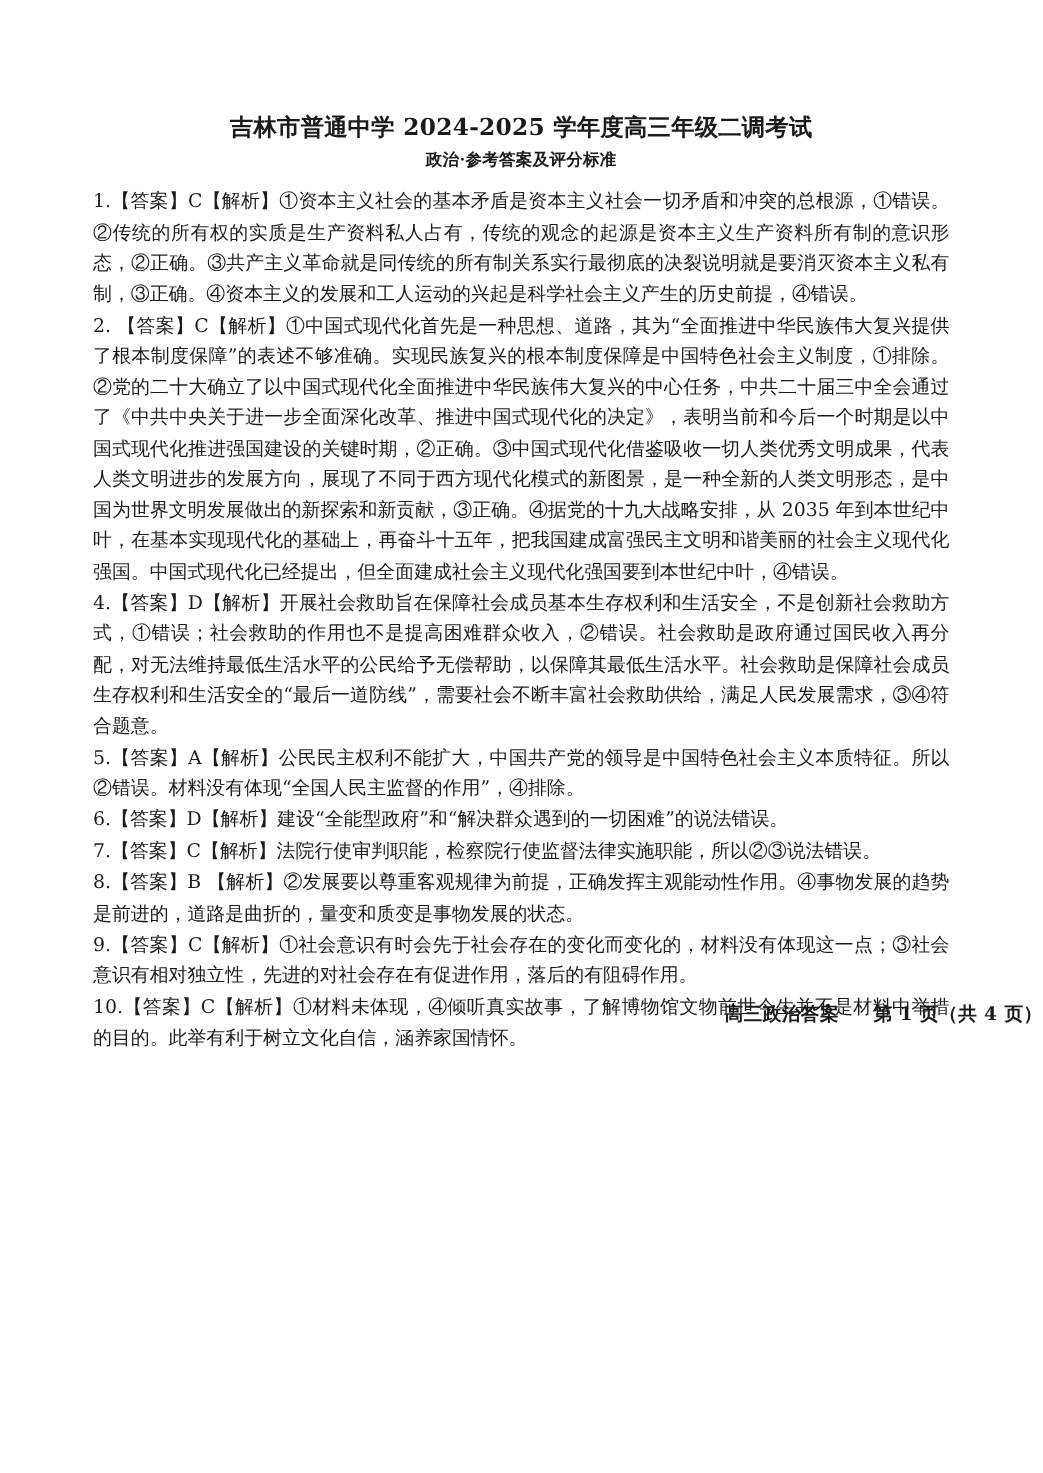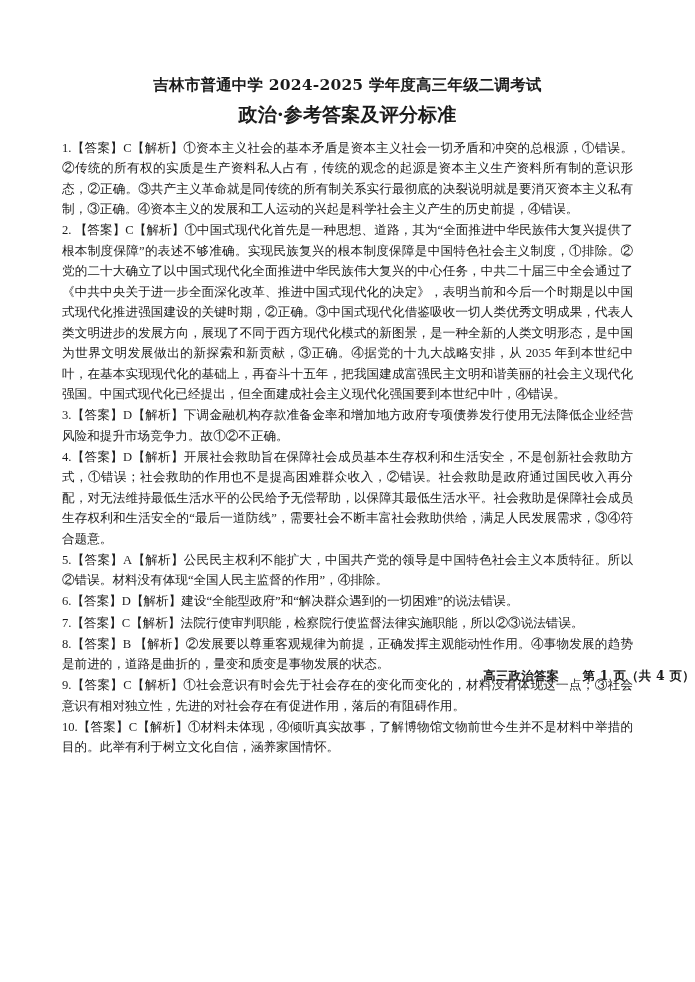--- a/index.html
+++ b/index.html
@@ -28,30 +28,29 @@
     text-align: center;
     font-size: 15.5px;
     font-weight: bold;
     letter-spacing: 0.2px;
     line-height: 1.7;
     margin: 0;
     padding-top: 12px;
   }
   .doc-subtitle {
     text-align: center;
-    font-size: 19px;
+    font-size: 11px;
     font-weight: bold;
     letter-spacing: 0.2px;
     line-height: 1.7;
     margin: 0 0 7px 0;
   }
   .ans-list {
     margin: 0;
     padding: 0;
-    font-family: Liberation Serif, serif;
   }
   .ans-item {
     font-size: 12.6px;
     line-height: 1.63;
     text-align: justify;
     text-justify: inter-ideograph;
     margin: 0 0 0.5px 0;
     text-indent: 0;
   }
   .footer {
@@ -73,21 +72,20 @@
 <body>
 
 <div class="page">
 
   <h1 class="doc-title">吉林市普通中学 2024-2025 学年度高三年级二调考试</h1>
   <h2 class="doc-subtitle">政治·参考答案及评分标准</h2>
 
   <div class="ans-list">
     <p class="ans-item">1.【答案】C【解析】①资本主义社会的基本矛盾是资本主义社会一切矛盾和冲突的总根源，①错误。②传统的所有权的实质是生产资料私人占有，传统的观念的起源是资本主义生产资料所有制的意识形态，②正确。③共产主义革命就是同传统的所有制关系实行最彻底的决裂说明就是要消灭资本主义私有制，③正确。④资本主义的发展和工人运动的兴起是科学社会主义产生的历史前提，④错误。</p>
     <p class="ans-item">2. 【答案】C【解析】①中国式现代化首先是一种思想、道路，其为“全面推进中华民族伟大复兴提供了根本制度保障”的表述不够准确。实现民族复兴的根本制度保障是中国特色社会主义制度，①排除。②党的二十大确立了以中国式现代化全面推进中华民族伟大复兴的中心任务，中共二十届三中全会通过了《中共中央关于进一步全面深化改革、推进中国式现代化的决定》，表明当前和今后一个时期是以中国式现代化推进强国建设的关键时期，②正确。③中国式现代化借鉴吸收一切人类优秀文明成果，代表人类文明进步的发展方向，展现了不同于西方现代化模式的新图景，是一种全新的人类文明形态，是中国为世界文明发展做出的新探索和新贡献，③正确。④据党的十九大战略安排，从 2035 年到本世纪中叶，在基本实现现代化的基础上，再奋斗十五年，把我国建成富强民主文明和谐美丽的社会主义现代化强国。中国式现代化已经提出，但全面建成社会主义现代化强国要到本世纪中叶，④错误。</p>
-    <p class="ans-item">3.【答案】D【解析】下调金融机构存款准备金率和增加地方政府专项债券发行使用无法降低企业经营风险和提升市场竞争力。故①②不正确。</p>
     <p class="ans-item">4.【答案】D【解析】开展社会救助旨在保障社会成员基本生存权利和生活安全，不是创新社会救助方式，①错误；社会救助的作用也不是提高困难群众收入，②错误。社会救助是政府通过国民收入再分配，对无法维持最低生活水平的公民给予无偿帮助，以保障其最低生活水平。社会救助是保障社会成员生存权利和生活安全的“最后一道防线”，需要社会不断丰富社会救助供给，满足人民发展需求，③④符合题意。</p>
     <p class="ans-item">5.【答案】A【解析】公民民主权利不能扩大，中国共产党的领导是中国特色社会主义本质特征。所以②错误。材料没有体现“全国人民主监督的作用”，④排除。</p>
     <p class="ans-item">6.【答案】D【解析】建设“全能型政府”和“解决群众遇到的一切困难”的说法错误。</p>
     <p class="ans-item">7.【答案】C【解析】法院行使审判职能，检察院行使监督法律实施职能，所以②③说法错误。</p>
     <p class="ans-item">8.【答案】B 【解析】②发展要以尊重客观规律为前提，正确发挥主观能动性作用。④事物发展的趋势是前进的，道路是曲折的，量变和质变是事物发展的状态。</p>
     <p class="ans-item">9.【答案】C【解析】①社会意识有时会先于社会存在的变化而变化的，材料没有体现这一点；③社会意识有相对独立性，先进的对社会存在有促进作用，落后的有阻碍作用。</p>
     <p class="ans-item">10.【答案】C【解析】①材料未体现，④倾听真实故事，了解博物馆文物前世今生并不是材料中举措的目的。此举有利于树立文化自信，涵养家国情怀。</p>
   </div>
 
   <div class="footer">

